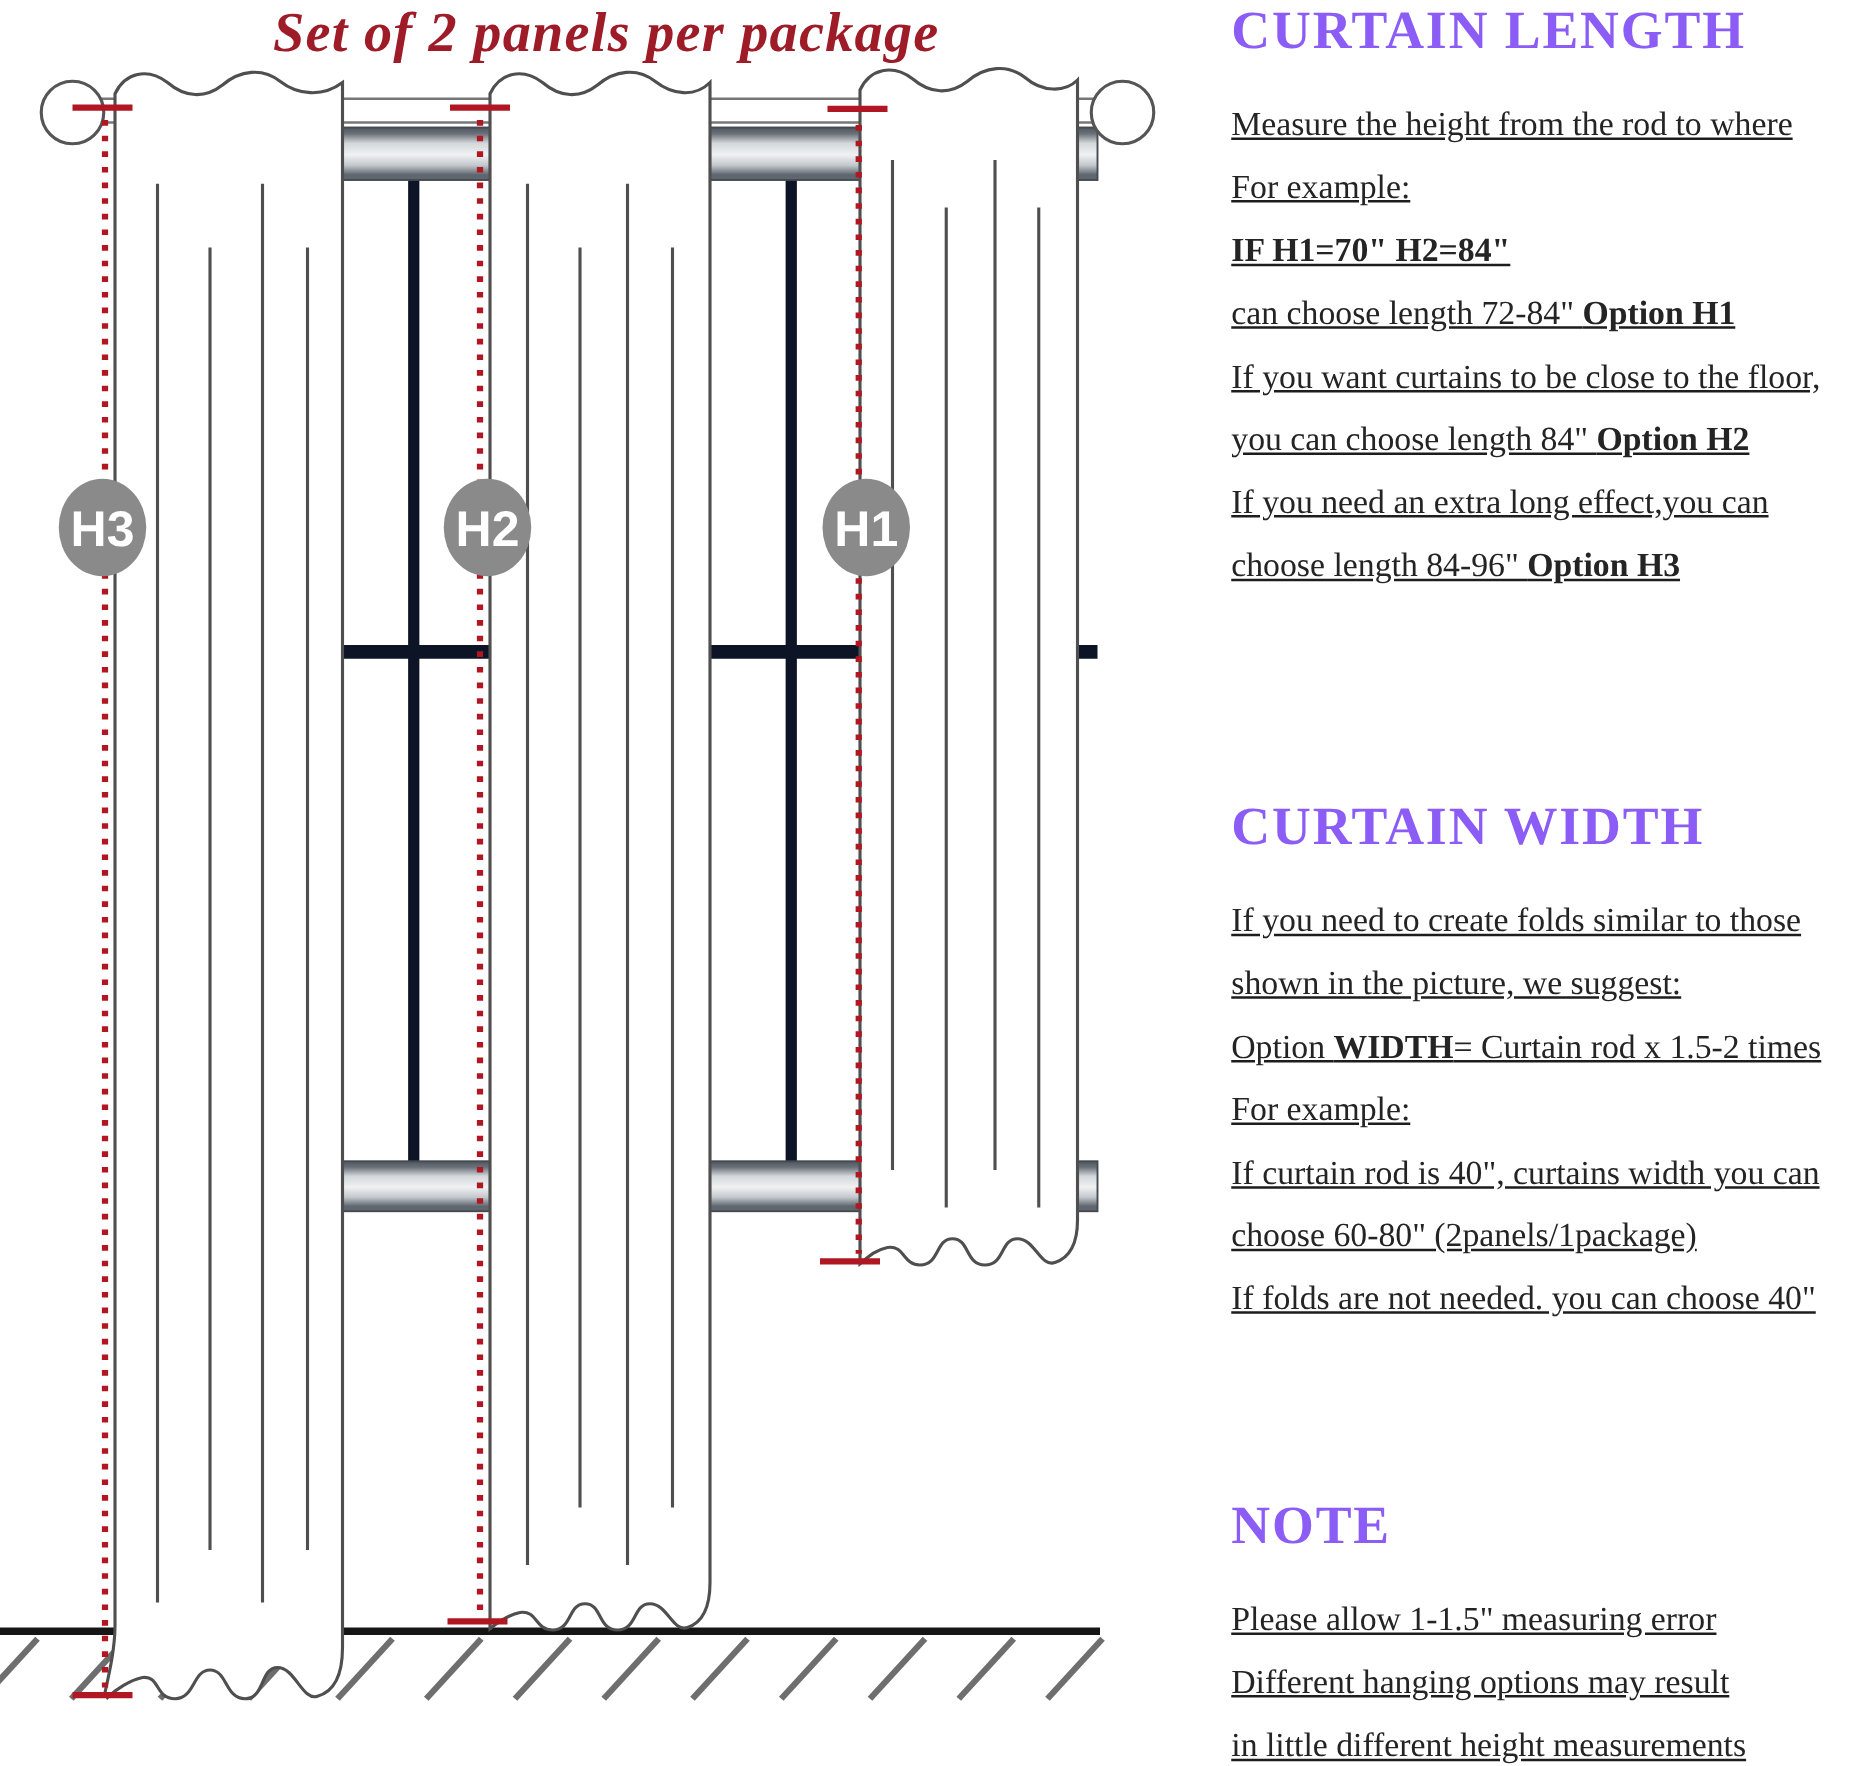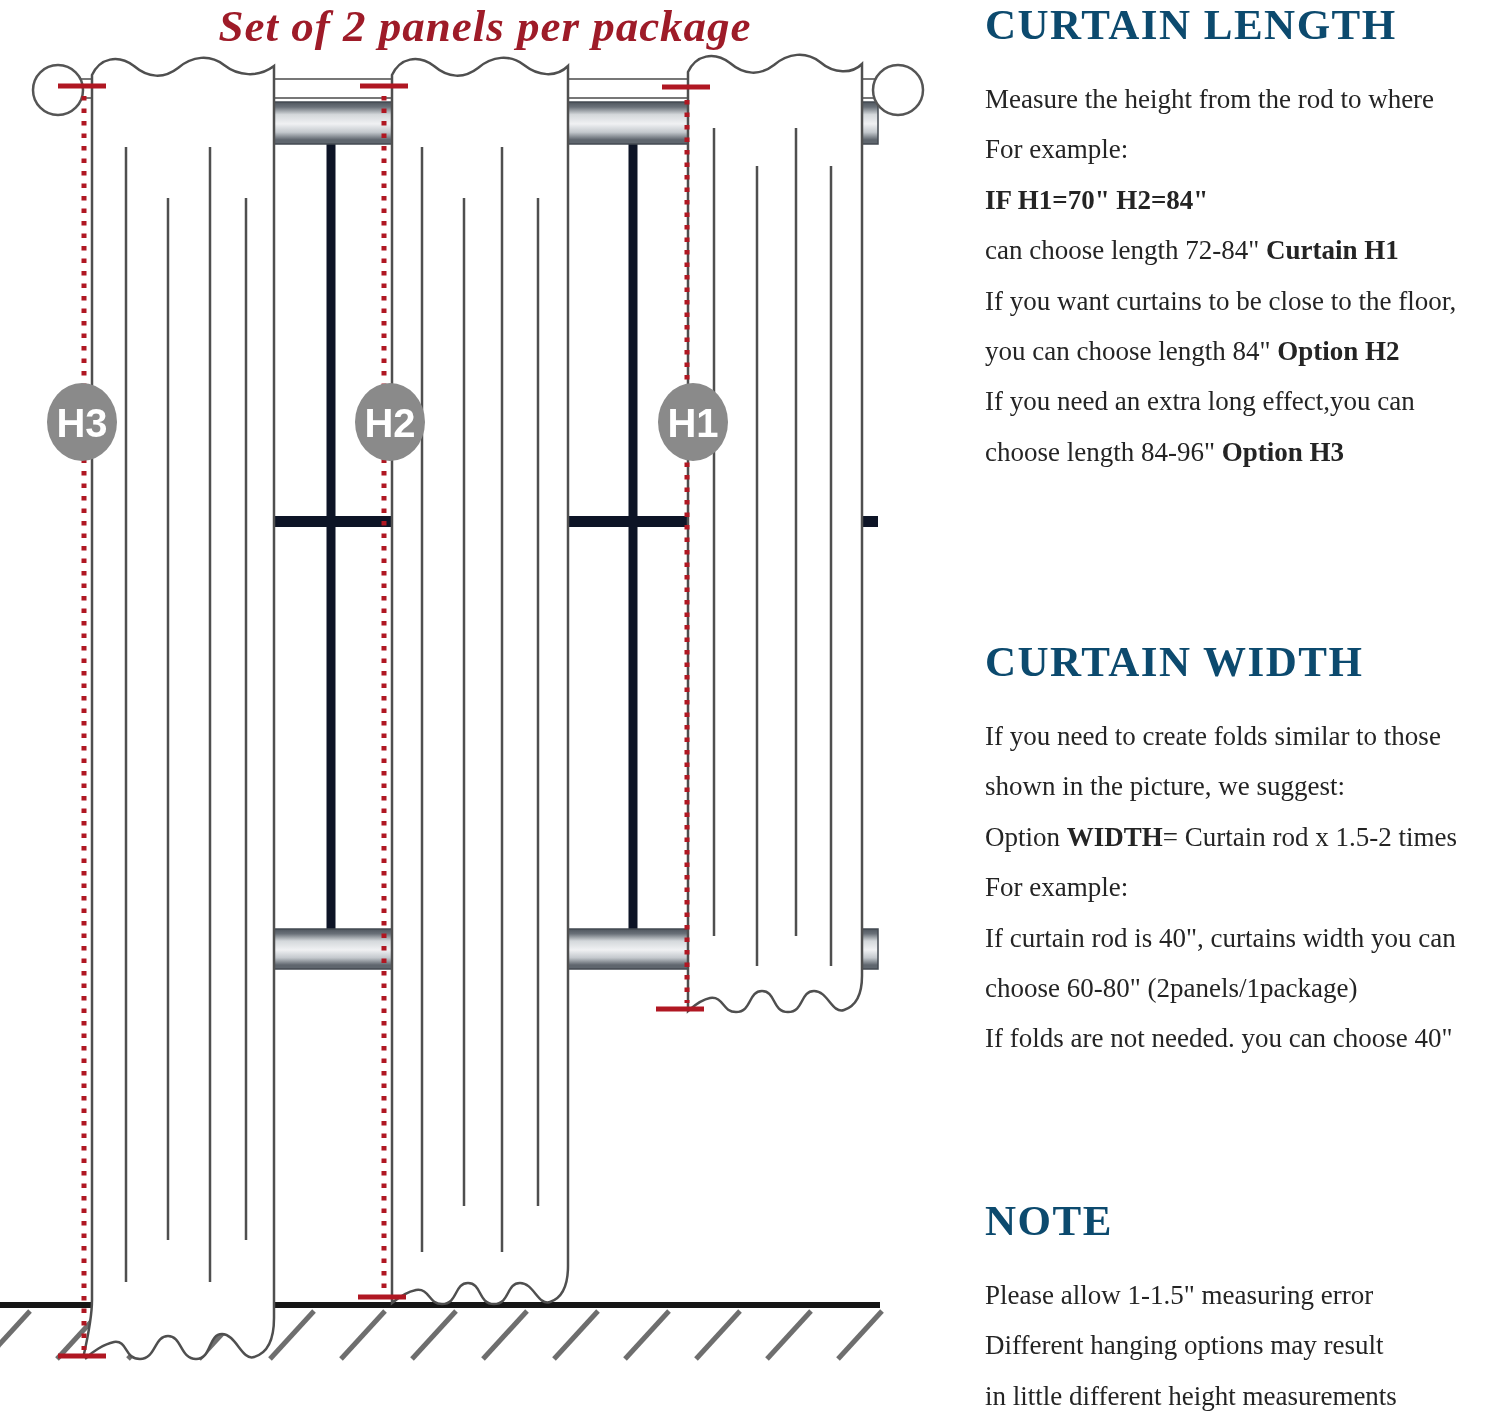--- a/index.html
+++ b/index.html
@@ -15,22 +15,22 @@
     font-family:"Liberation Serif","DejaVu Serif",serif;color:var(--ink);
   }
   .diagram{position:absolute;left:0;top:0;}
   .title{
     position:absolute;left:10px;top:0px;width:950px;text-align:center;
     font-size:45px;font-weight:bold;color:var(--title_red);letter-spacing:1px;font-style:italic;
   }
   .col{position:absolute;left:985px;width:515px;}
   .sec{position:absolute;left:0;width:515px;}
   .sec1{top:0px;} .sec2{top:637px;} .sec3{top:1196px;}
-  .sec-heading{margin:0;font-size:43px;font-weight:bold;letter-spacing:1.5px;color:#0c4a6e;line-height:50px;}
-  .tlines{margin-top:24px;}
+  .sec-heading{margin:0;font-size:43px;font-weight:bold;letter-spacing:1.5px;color:#8b5cf6;line-height:50px;}
+  .tlines{margin-top:24px;text-decoration:underline;}
   .tline{font-size:27px;line-height:50.4px;white-space:nowrap;color:#242424;}
   .tline .b{font-weight:bold;}
   
   .panel{fill:#ffffff;stroke:#4f4f4f;stroke-width:2.5;}
   .pleat{stroke:#4f4f4f;stroke-width:2.5;stroke-linecap:butt;}
   .reddot{stroke:var(--measure_red);stroke-width:5;stroke-dasharray:4.5 8;fill:none;}
   .redtick{stroke:var(--measure_red);stroke-width:5;}
   .badge{fill:var(--badge_gray);}
   .badge-label{fill:#ffffff;font:bold 40px "Liberation Sans","DejaVu Sans",sans-serif;text-anchor:middle;}
   .mull{fill:var(--frame_dark);}
@@ -156,21 +156,21 @@
   </g>
 </svg>
 
 <div class="col">
   <div class="sec sec1">
     <h2 class="sec-heading">CURTAIN LENGTH</h2>
     <div class="tlines">
         <div class="tline"><span>Measure the height from the rod to where</span></div>
         <div class="tline"><span>For example:</span></div>
         <div class="tline"><span class="b">IF H1=70" H2=84"</span></div>
-        <div class="tline"><span>can choose length 72-84" </span><span class="b">Curtain H1</span></div>
+        <div class="tline"><span>can choose length 72-84" </span><span class="b">Option H1</span></div>
         <div class="tline"><span>If you want curtains to be close to the floor,</span></div>
         <div class="tline"><span>you can choose length 84" </span><span class="b">Option H2</span></div>
         <div class="tline"><span>If you need an extra long effect,you can</span></div>
         <div class="tline"><span>choose length 84-96" </span><span class="b">Option H3</span></div>
       </div>
   </div>
   <div class="sec sec2">
     <h2 class="sec-heading">CURTAIN WIDTH</h2>
     <div class="tlines">
         <div class="tline"><span>If you need to create folds similar to those</span></div>

